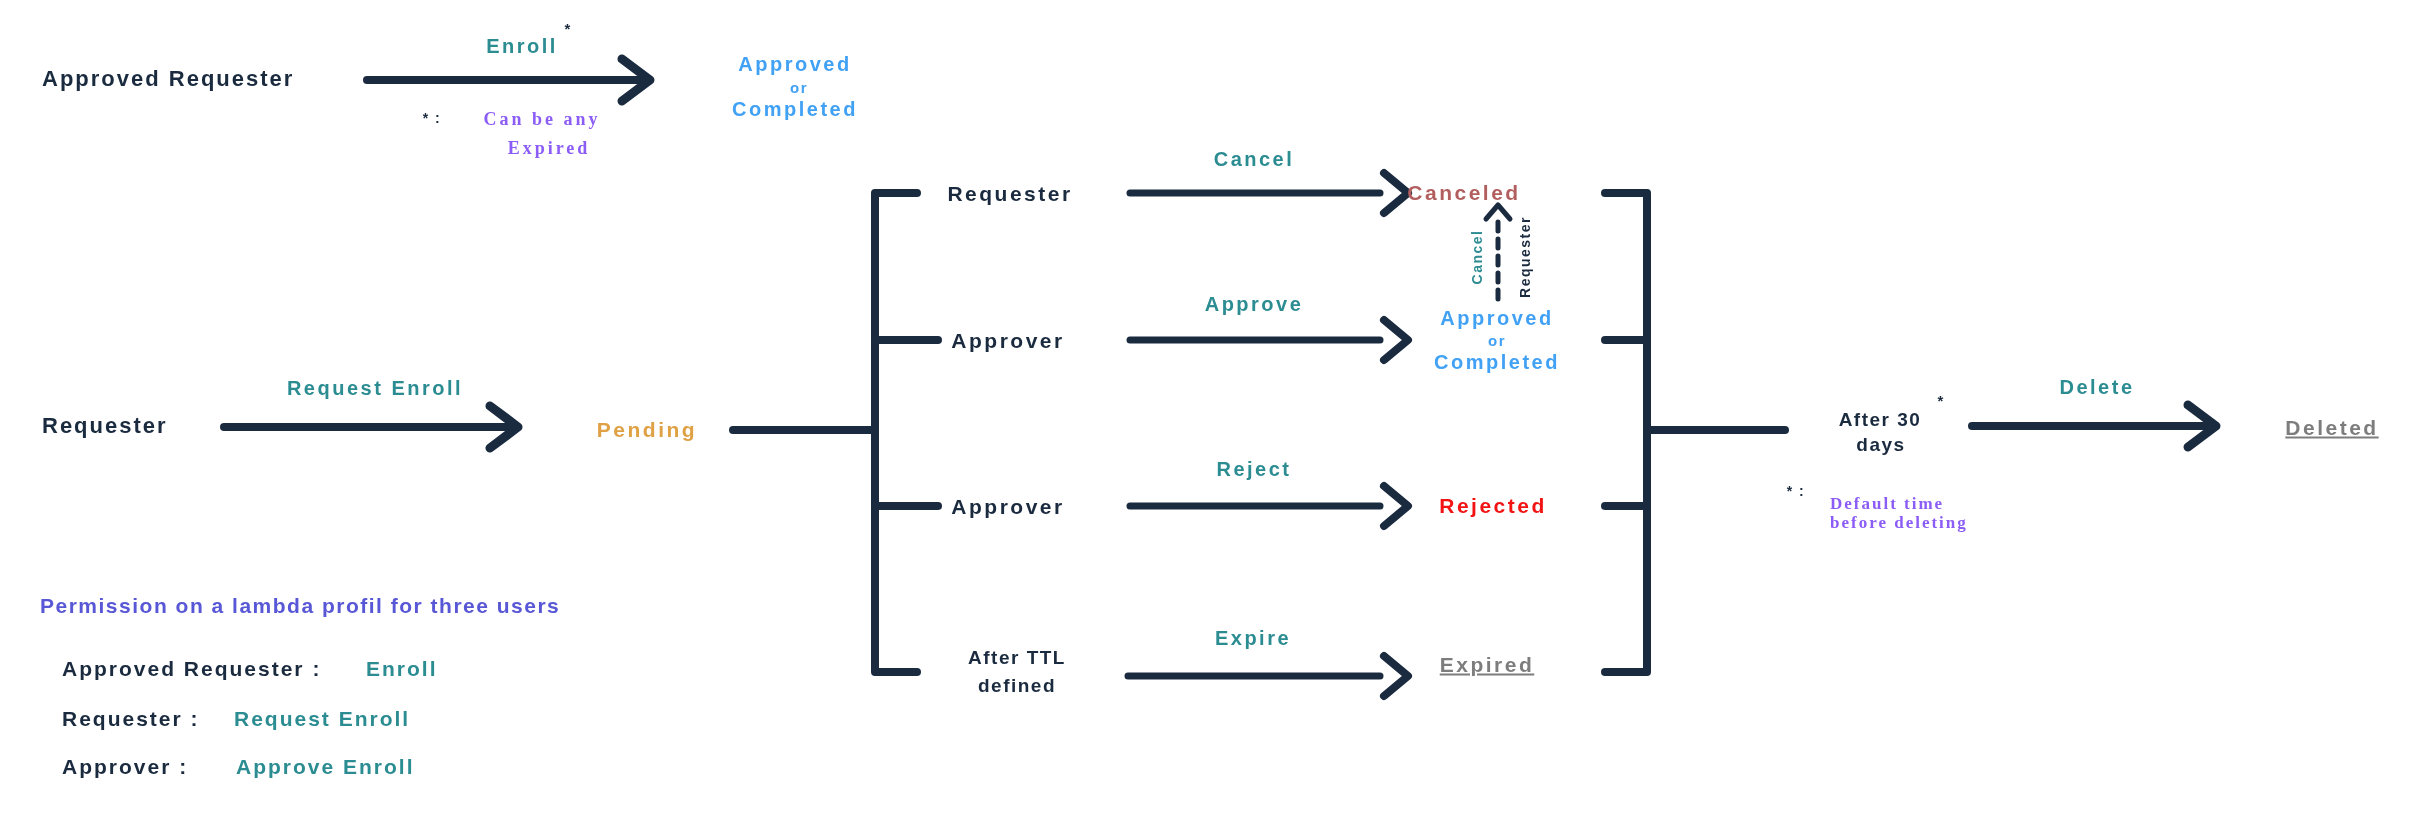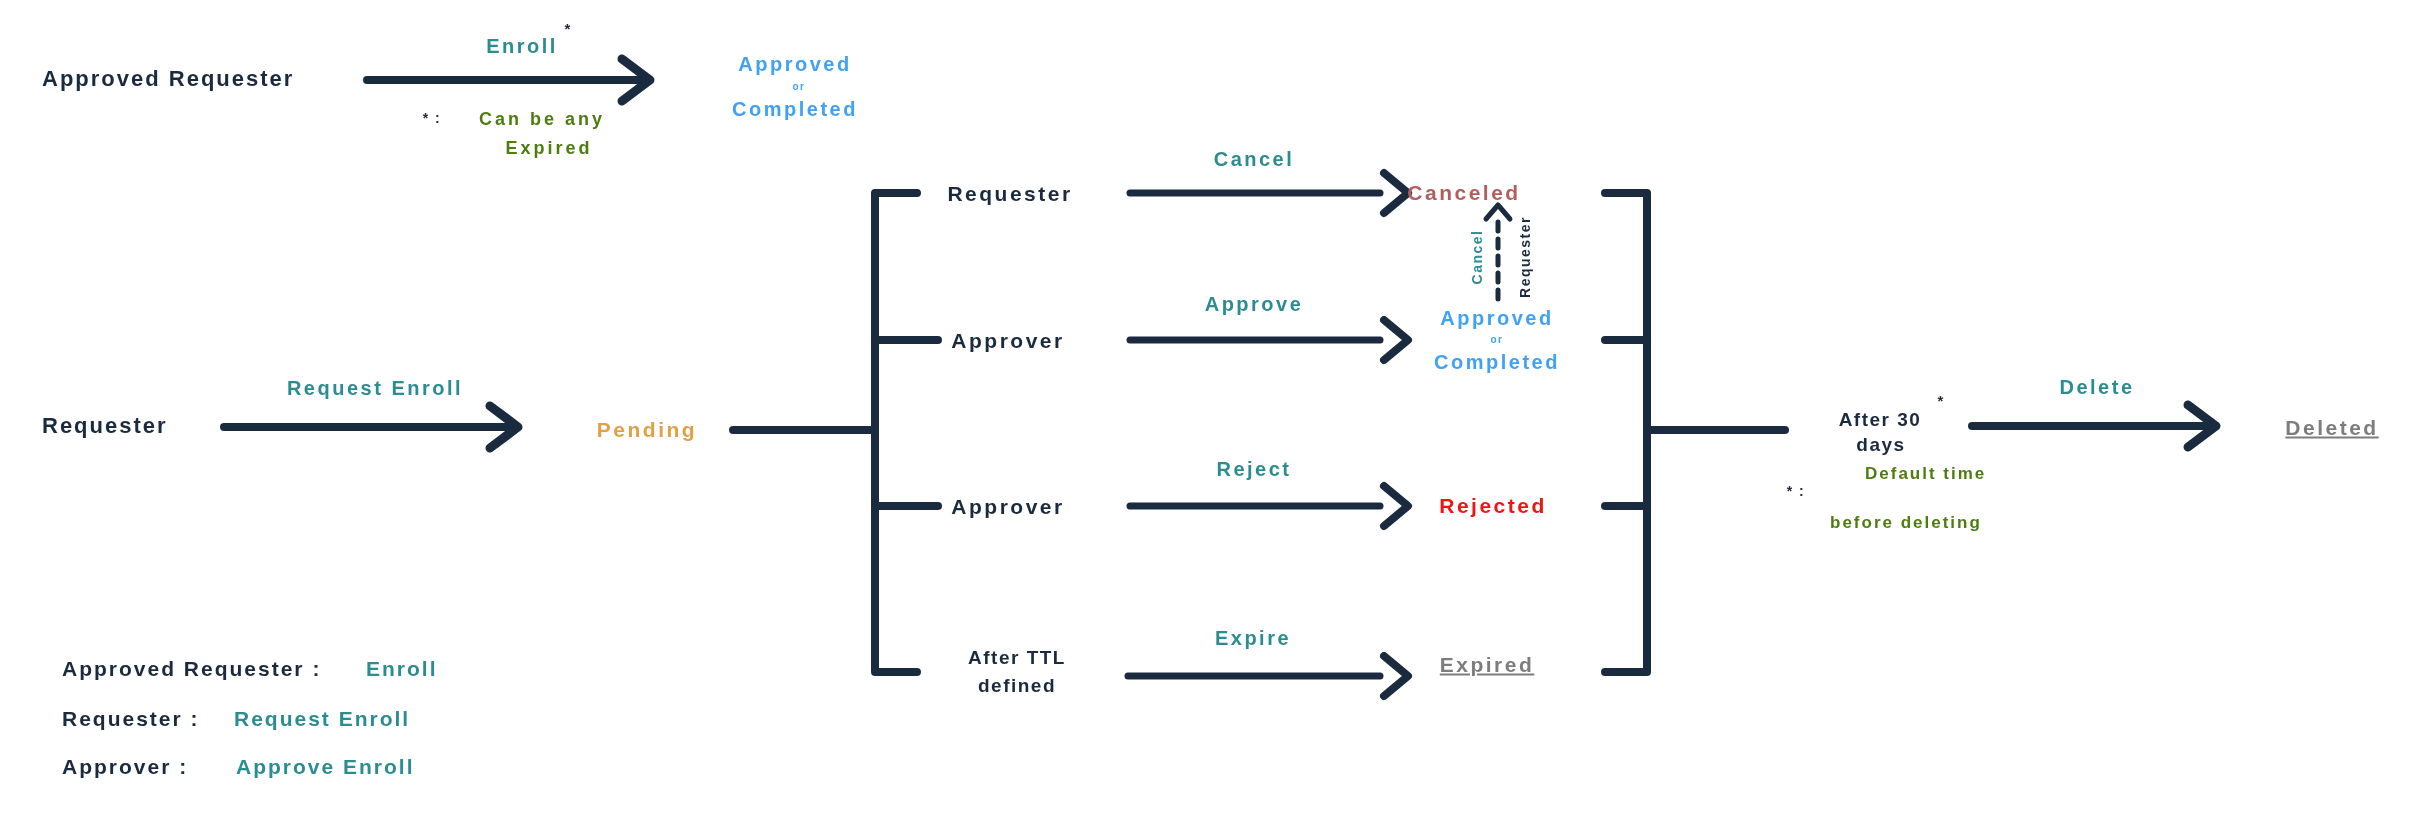--- a/index.html
+++ b/index.html
@@ -32,31 +32,31 @@
   .vert {
     transform: translate(-50%, -50%) rotate(-90deg);
   }
   .navy   { color: #1B2B3F; }
   .teal   { color: #2B8C92; }
   .blue   { color: #41A1F4; }
   .orange { color: #DFA144; margin-left: 8px; }
   .brick  { color: #B25E5E; }
   .red    { color: #F21414; }
   .gray   { color: #7D7D7D; text-decoration: underline; }
-  .lav    { color: #4d7c0f; }
+  .lav    { color: #8b5cf6; font-family: Liberation Serif, serif; }
   .purple { color: #5857D6; }
   .s22 { font-size: 22px; letter-spacing: 2px; }
   .s21 { font-size: 21px; letter-spacing: 2.5px; }
   .s20 { font-size: 20px; letter-spacing: 2.5px; }
   .s19 { font-size: 19px; letter-spacing: 1.5px; }
   .s18 { font-size: 18px; letter-spacing: 3px; }
   .s17 { font-size: 17px; letter-spacing: 2px; }
   .s15 { font-size: 15px; letter-spacing: 1px; }
   .s14 { font-size: 14px; letter-spacing: 1.5px; }
-  .s13 { font-size: 10px; letter-spacing: 1.5px; text-align: center; }
+  .s13 { font-size: 15px; letter-spacing: 1.5px; text-align: center; }
 </style>
 </head>
 <body>
 
 <div id="canvas">
 
   <svg id="wires" width="2428" height="819" viewBox="0 0 2428 819">
     <g stroke="#1B2B3F" fill="none" stroke-linecap="round" stroke-linejoin="round">
 
       <g>
@@ -143,23 +143,24 @@
 
   <div class="lbl vert teal s14" style="left:1477px; top:257px;">Cancel</div>
   <div class="lbl vert navy s14" style="left:1525px; top:257px;">Requester</div>
 
   <div class="lbl navy s19" style="left:1880px; top:419px;">After 30</div>
   <div class="lbl navy s19" style="left:1881px; top:444px;">days</div>
   <div class="lbl navy s15" style="left:1941px; top:400px;">*</div>
   <div class="lbl teal s20" style="left:2097px; top:387px;">Delete</div>
   <div class="lbl gray s21" style="left:2332px; top:427px;">Deleted</div>
   <div class="lbl navy s14" style="left:1796px; top:491px;">* :</div>
-  <div class="lbl anchor-left lav s17" style="left:1830px; top:473px;margin-left:35px;">Default time</div>
+  <div class="lbl anchor-left lav s17" style="left:1830px; top:503px;">Default time</div>
   <div class="lbl anchor-left lav s17" style="left:1830px; top:522px;">before deleting</div>
 
+  <div class="lbl anchor-left purple s21" style="left:40px; top:605px; letter-spacing:1.5px;">Permission on a lambda profil for three users</div>
   <div class="lbl anchor-left navy s21" style="left:62px; top:668px; letter-spacing:2px;">Approved Requester :</div>
   <div class="lbl anchor-left teal s21" style="left:366px; top:668px; letter-spacing:2px;">Enroll</div>
   <div class="lbl anchor-left navy s21" style="left:62px; top:718px; letter-spacing:2px;">Requester :</div>
   <div class="lbl anchor-left teal s21" style="left:234px; top:718px; letter-spacing:2px;">Request Enroll</div>
   <div class="lbl anchor-left navy s21" style="left:62px; top:766px; letter-spacing:2px;">Approver :</div>
   <div class="lbl anchor-left teal s21" style="left:236px; top:766px; letter-spacing:2px;">Approve Enroll</div>
 
 </div>
 
 </body></html>

